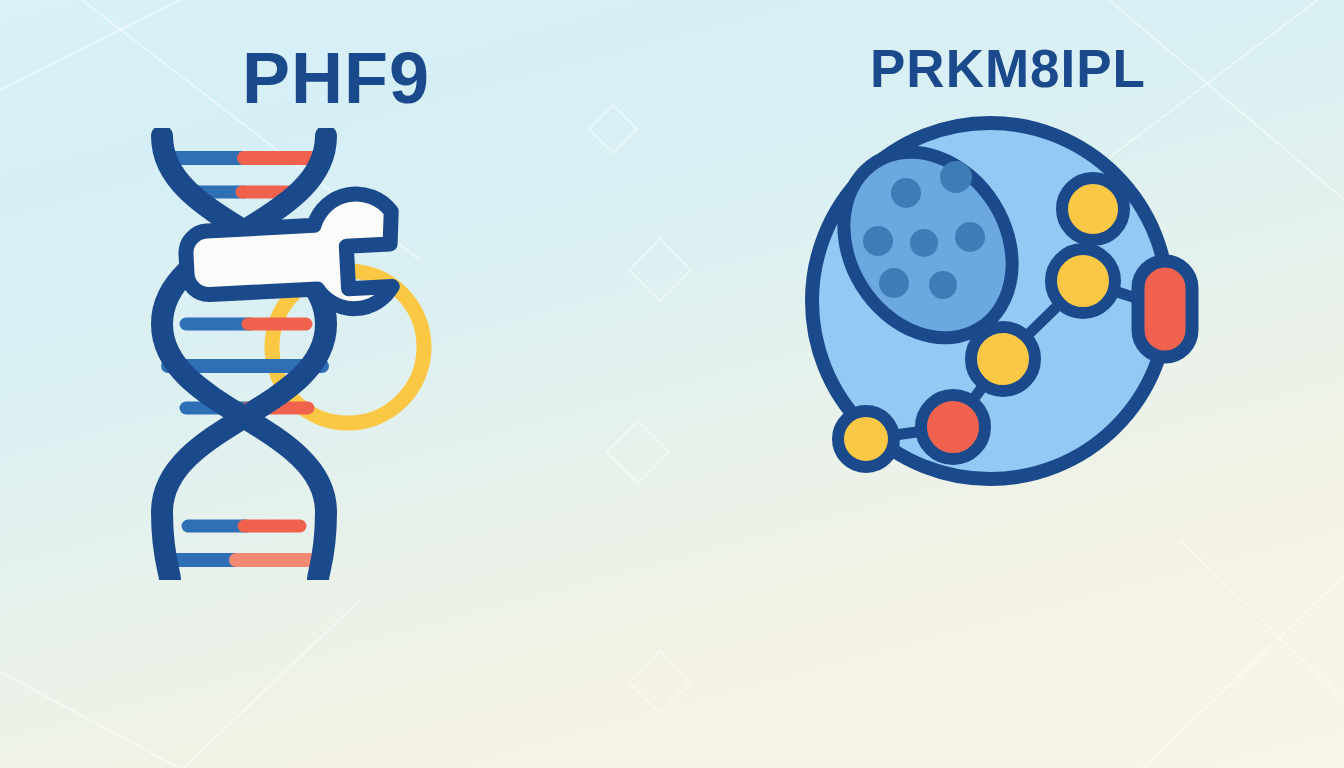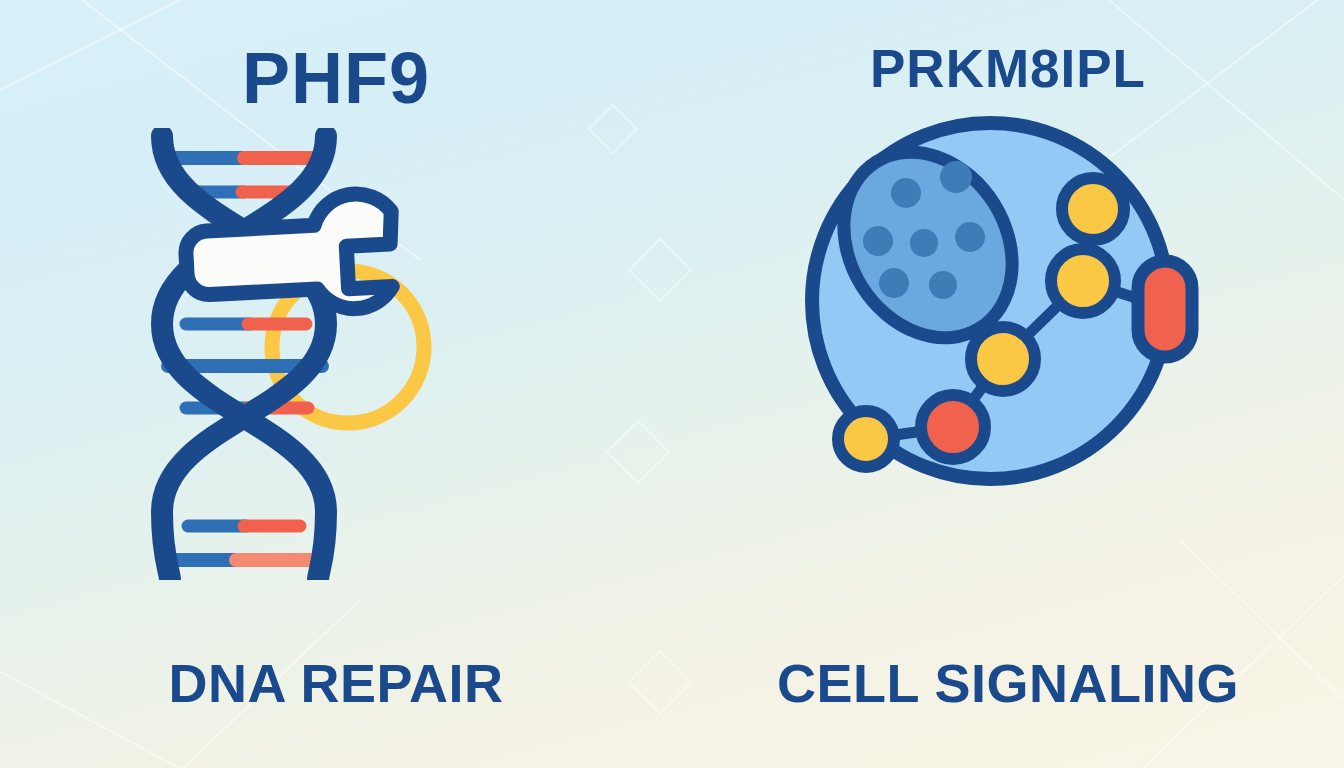--- a/index.html
+++ b/index.html
@@ -172,21 +172,20 @@
                      l 14 14
                      a 22 22 0 0 0 31 0
                      L 109 113
                      a 44 44 0 0 0 54 -52
                      l -31 31 -30 -30 31 -31
                      z" fill="#fcfcfa" stroke="#1b4a8c" stroke-width="15" stroke-linejoin="round" stroke-linecap="round"></path>
           </g>
         </svg>
       </div>
 
-      <div class="caption">DNA REPAIR</div>
     </div>
 
     <div class="panel panel-right">
 
       <div class="gene-title">PRKM8IPL</div>
 
       <div class="art">
         <svg width="420" height="452" viewBox="0 0 420 452">
 
           <circle cx="192" cy="192" r="178" fill="#92c9f5" stroke="#1b4a8c" stroke-width="14"></circle>
@@ -217,17 +216,16 @@
           <g stroke="#1b4a8c" stroke-width="12">
             <circle cx="295" cy="100" r="31" fill="#fbc846"></circle>
             <circle cx="285" cy="172" r="32" fill="#fbc846"></circle>
             <circle cx="205" cy="250" r="32" fill="#fbc846"></circle>
             <circle cx="155" cy="318" r="32" fill="#f0624d"></circle>
             <circle cx="68" cy="330" r="28" fill="#fbc846"></circle>
           </g>
         </svg>
       </div>
 
-      <div class="caption">CELL SIGNALING</div>
     </div>
 
   </div>
 </div>
 
 </body></html>

